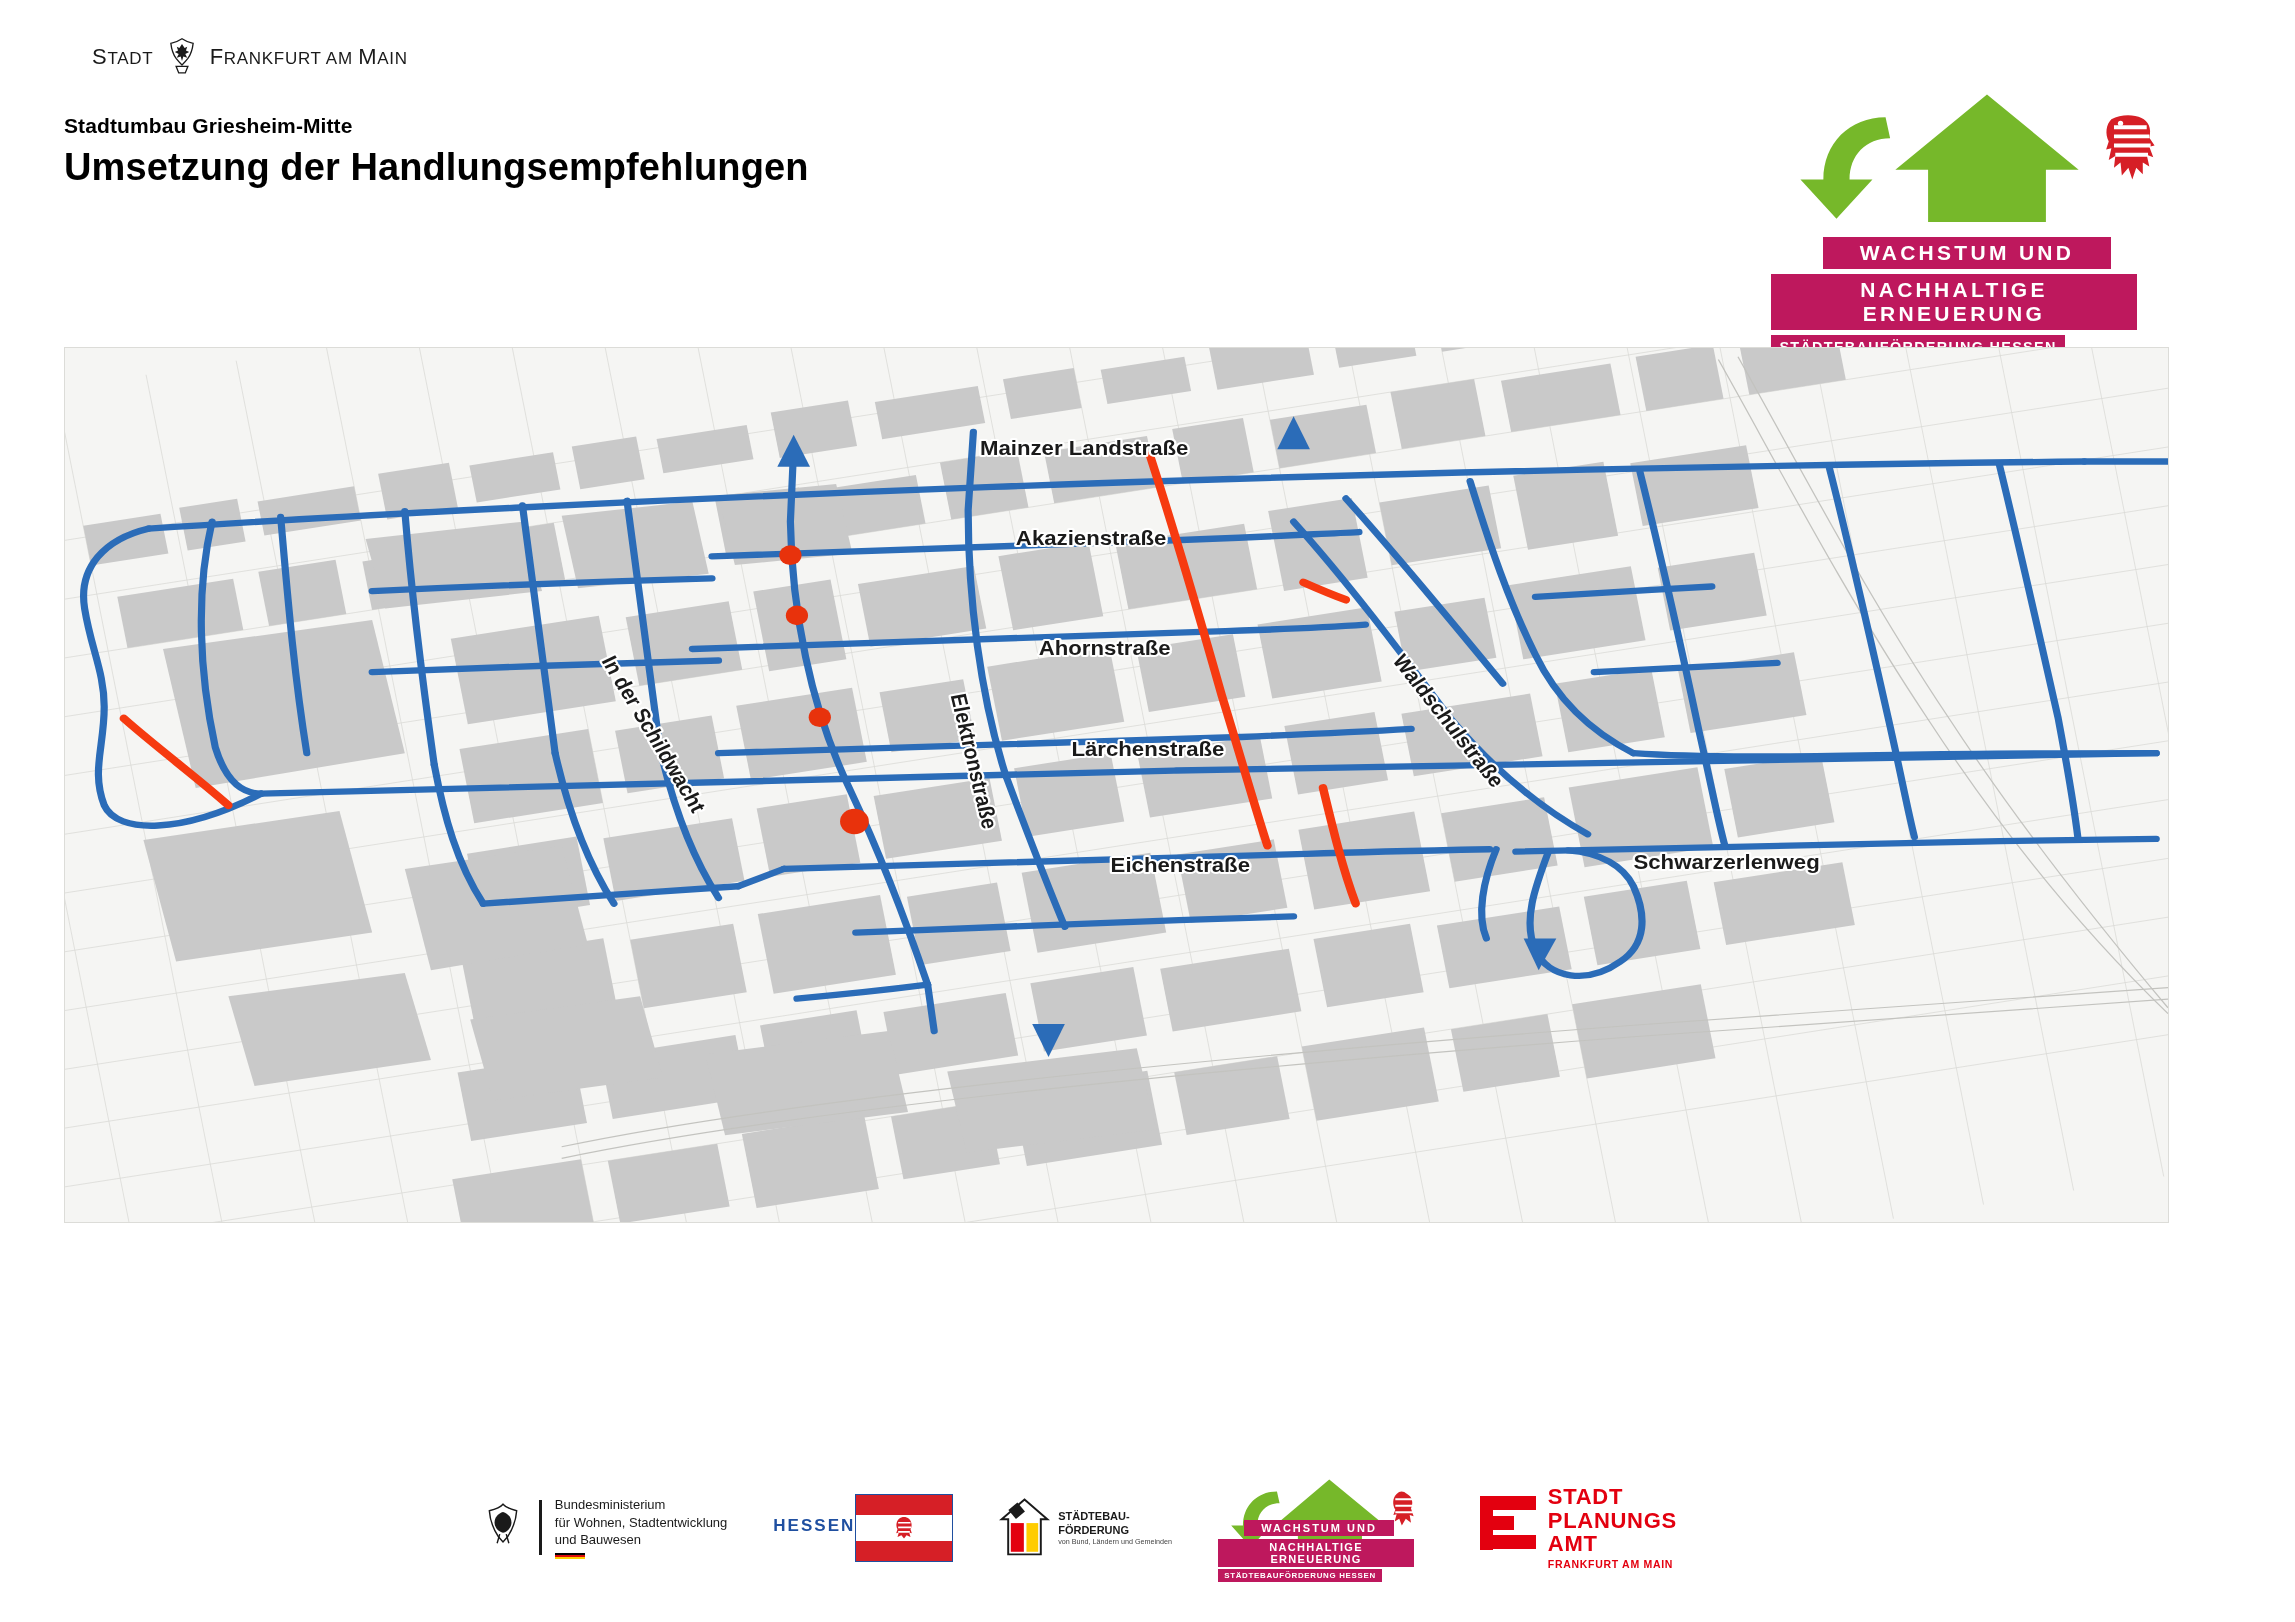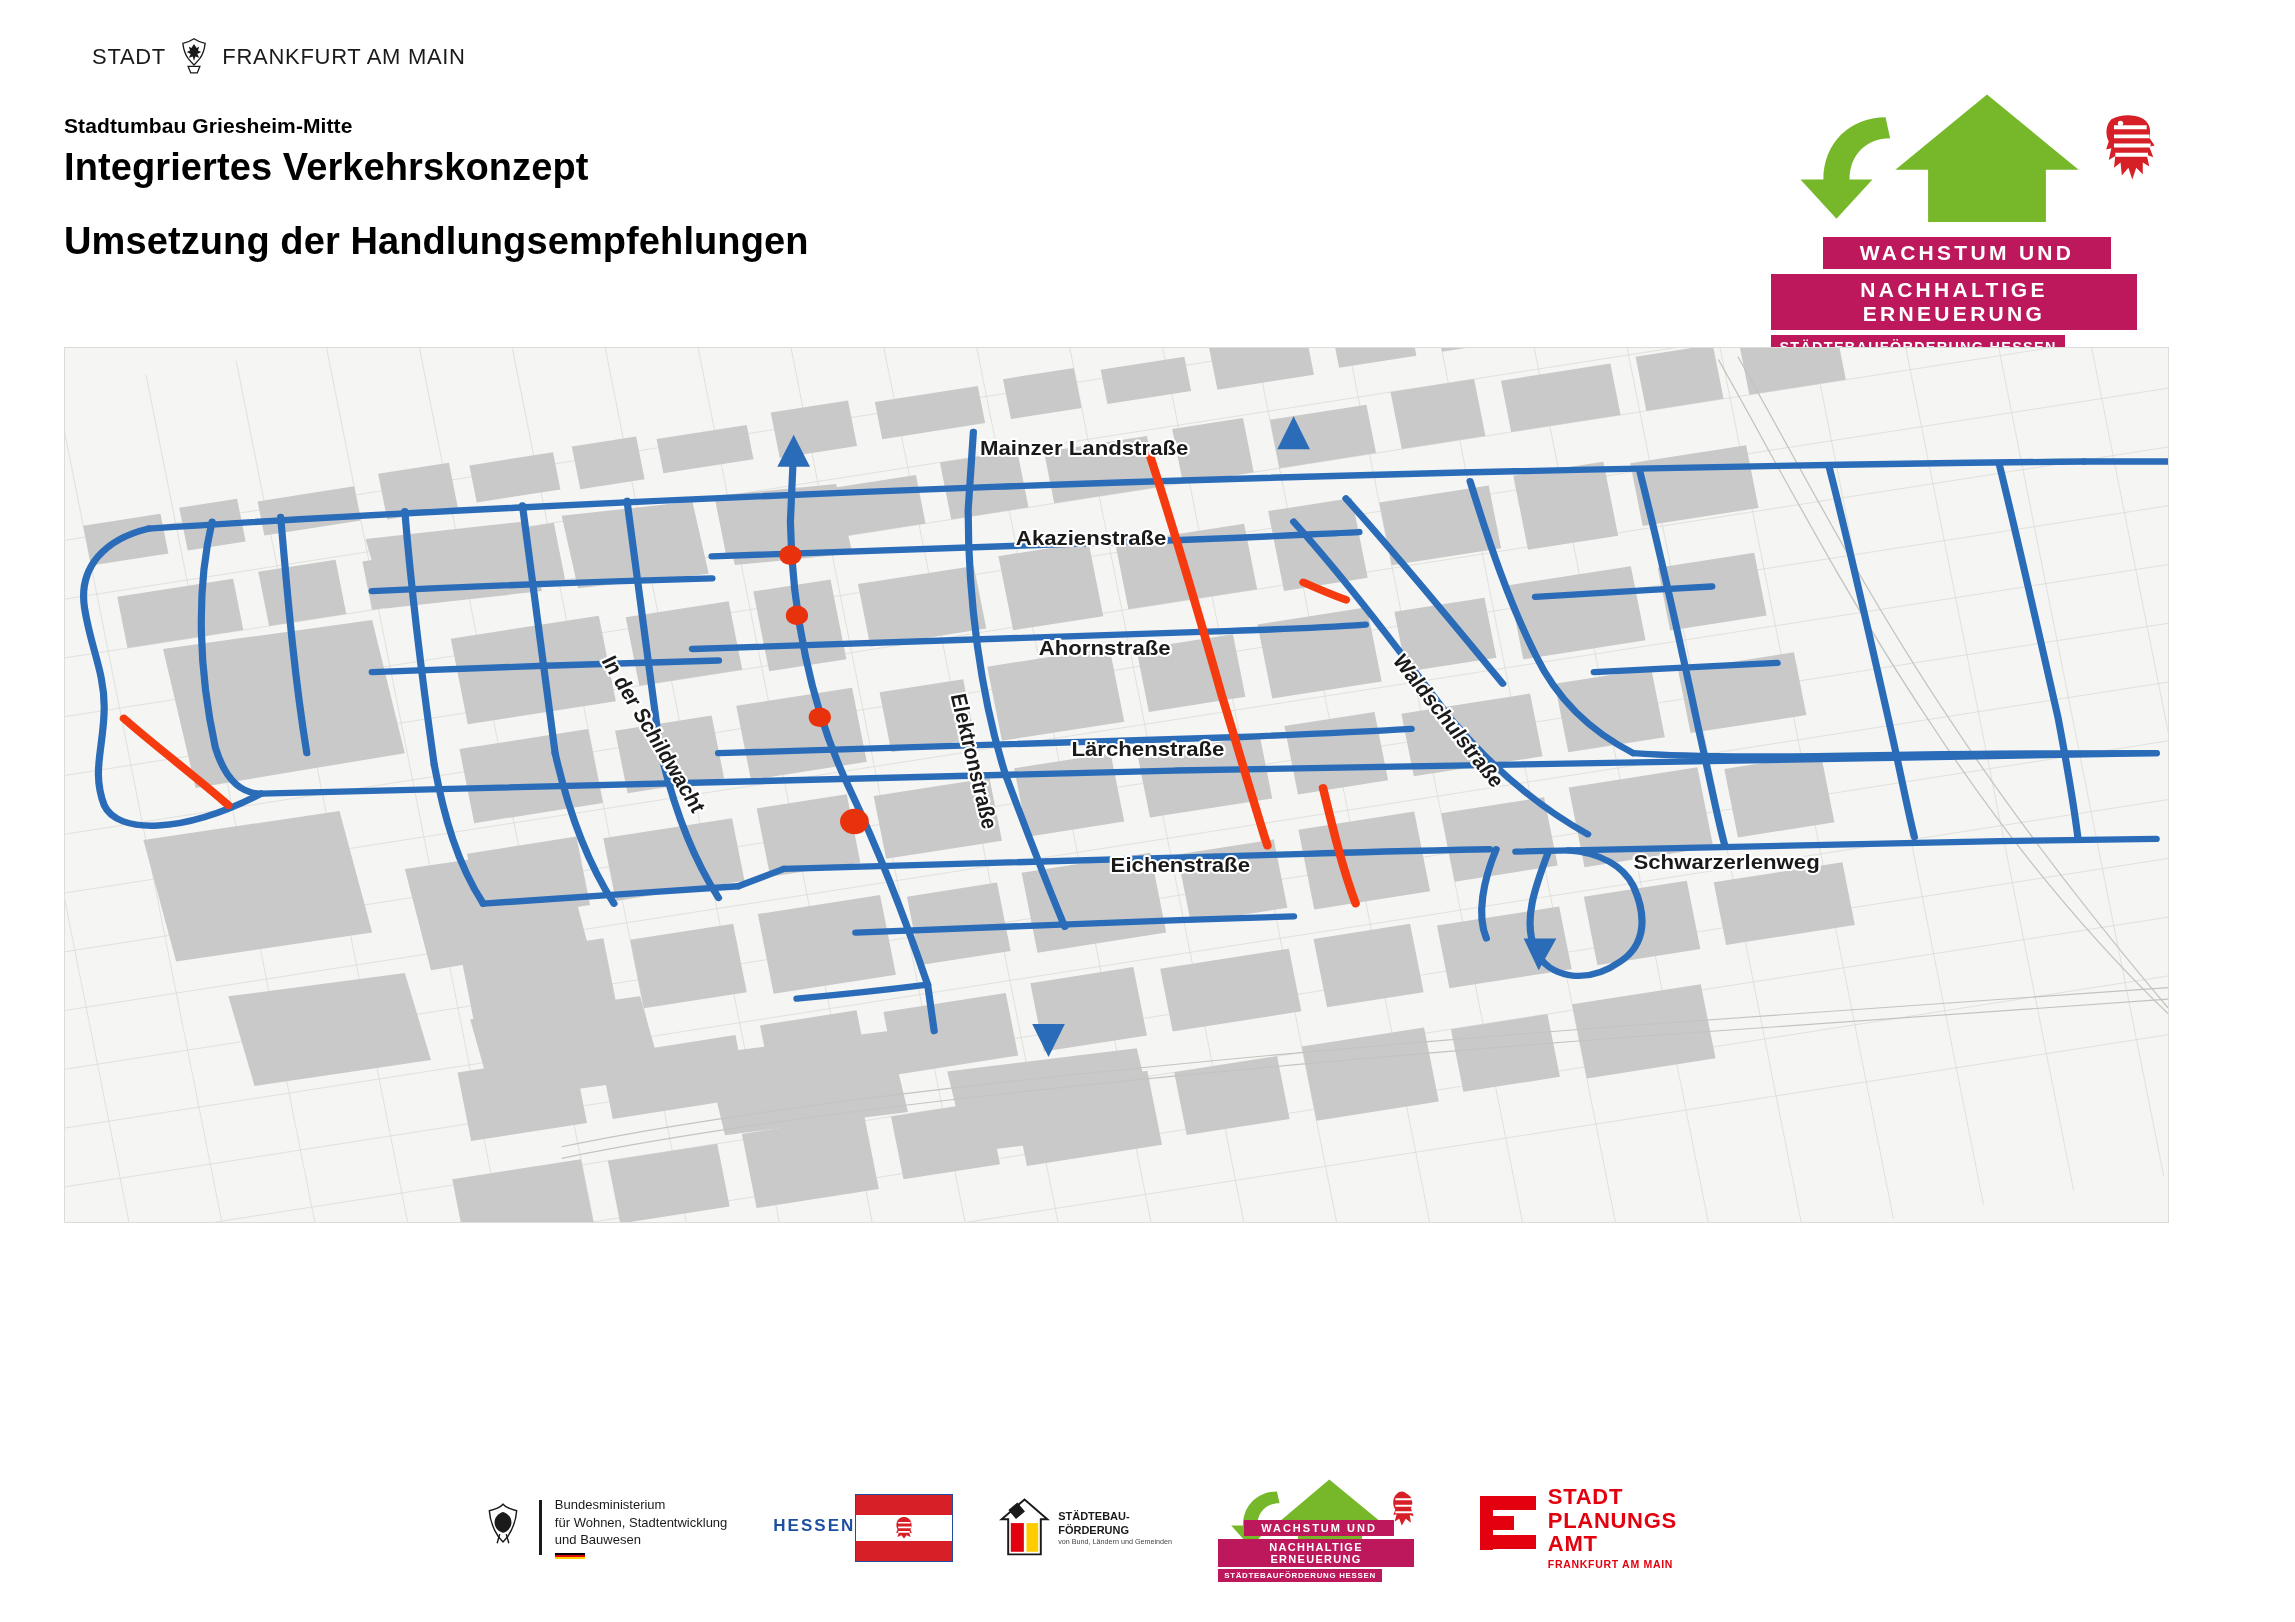--- a/index.html
+++ b/index.html
@@ -32,21 +32,21 @@
     align-items: center;
     justify-content: center;
   }
   #header-city-logo .city-name {
     font-size: 22px;
     letter-spacing: 0.7px;
     font-weight: 400;
     white-space: nowrap;
   }
   #header-city-logo .city-name .small {
-    font-size: 22px;
+    font-size: 17px;
   }
 
   #title-block {
     position: absolute;
     left: 64px;
     top: 114px;
     color: #000;
   }
   #title-block .t-sub {
     font-size: 21px;
@@ -190,21 +190,20 @@
       <path d="M20 46 L38 46 L34 56 L24 56 Z" fill="none" stroke="#1a1a1a" stroke-width="2"></path>
     </svg>
   </span>
   <span class="city-name">
     <span style="font-size:22px;">F</span><span class="small">RANKFURT AM </span><span style="font-size:22px;">M</span><span class="small">AIN</span>
   </span>
 </div>
 
 <div id="title-block">
   <div class="t-sub">Stadtumbau Griesheim-Mitte</div>
-  <div class="t-main">Integriertes Verkehrskonzept</div>
   <div class="t-action">Umsetzung der Handlungsempfehlungen</div>
 </div>
 
 <div id="funding-badge">
   <svg width="432" height="164" viewBox="0 0 660 250" style="position:absolute;left:0;top:-23px;">
 
     <g>
       <path d="M330 5 L470 120 L420 120 L420 200 L240 200 L240 120 L190 120 Z" fill="#76b82a"></path>
       <path d="M175 40 C120 40 80 80 80 135 L45 135 L100 195 L155 135 L120 135 C120 98 145 72 182 72 Z" fill="#76b82a"></path>
     </g>

